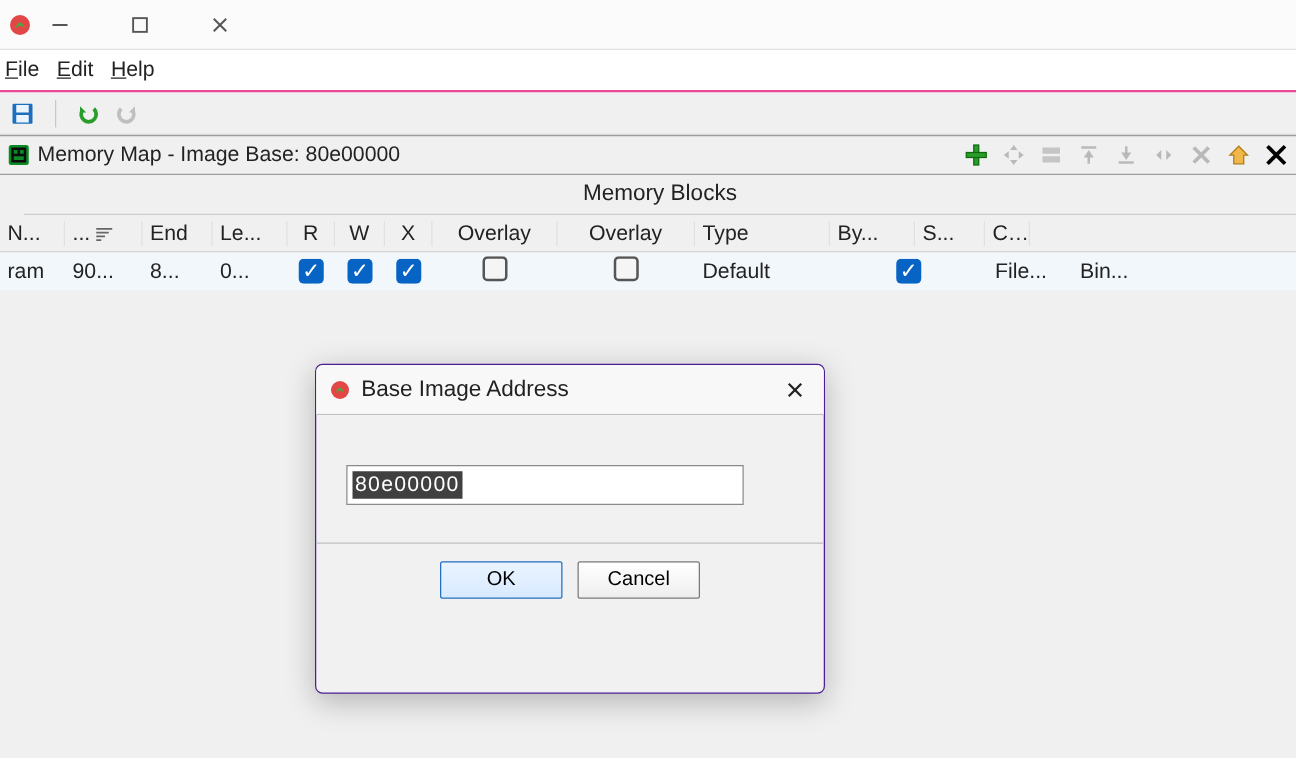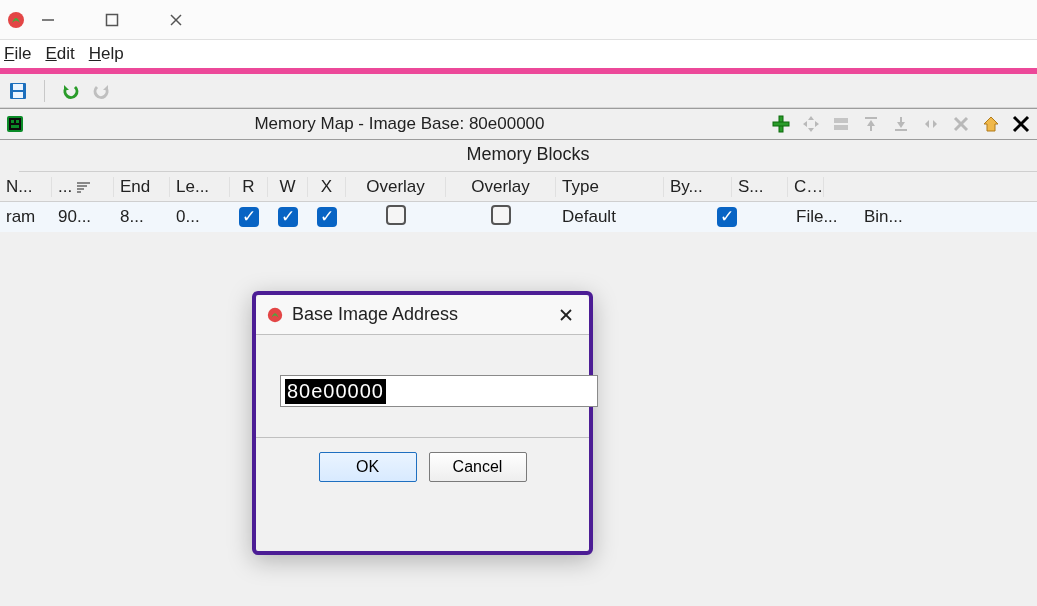--- a/index.html
+++ b/index.html
@@ -4,30 +4,30 @@
 <style>
   * { box-sizing: border-box; font-family: "Segoe UI", Tahoma, sans-serif; }
   body { margin: 0; padding: 0; width: 1037px; height: 606px; background: #f0f0f0; overflow: hidden; position: relative; }
 
   .titlebar { height: 40px; background: #fbfbfb; display: flex; align-items: center; padding-left: 6px; border-bottom: 1px solid #e0e0e0; }
   .titlebar .app-icon { width: 20px; height: 20px; margin-right: 8px; }
   .titlebar-title { font-size: 17px; color: #5a5a5a; flex: 1; }
   .win-controls { display: flex; align-items: center; gap: 36px; padding-right: 24px; }
   .win-btn { width: 28px; height: 28px; display: flex; align-items: center; justify-content: center; color: #5d5d5d; }
 
-  .menubar { height: 34px; background: #ffffff; display: flex; align-items: center; padding-left: 4px; gap: 14px; border-bottom: 6px solid #ec4899; }
+  .menubar { height: 34px; background: #ffffff; display: flex; align-items: center; padding-left: 4px; gap: 14px; border-bottom: 2px solid #ec4899; }
   .menubar span { font-size: 17px; color: #222; }
   .mnemonic { text-decoration: underline; }
 
   .toolbar { height: 34px; background: #f0f0f0; display: flex; align-items: center; padding-left: 8px; gap: 10px; border-bottom: 1px solid #d6d6d6; }
   .toolbar .separator { width: 1px; height: 22px; background: #c8c8c8; margin: 0 6px; }
 
   .header-row { height: 32px; background: #f0f0f0; border-top: 1px solid #9c9c9c; border-bottom: 1px solid #9c9c9c; display: flex; align-items: center; padding-left: 6px; }
   .header-icon { width: 18px; height: 18px; margin-right: 6px; }
-  .header-title { font-size: 17px; color: #222; flex: 1; text-align: center; }
+  .header-title { font-size: 17px; color: #222; flex: 1; }
   .header-actions { display: flex; align-items: center; gap: 6px; padding-right: 4px; }
   .hbtn { width: 24px; height: 24px; display:flex; align-items:center; justify-content:center; }
 
   .section-title { text-align: center; font-size: 18px; color: #222; padding: 4px 0 6px; background: #f0f0f0; border-bottom: 1px solid #cfcfcf; margin-left: 19px; }
 
   .table { background: #f0f0f0; }
   .thead, .trow { display: flex; align-items: center; height: 30px; font-size: 17px; }
   .thead { border-bottom: 1px solid #cfcfcf; color: #111; }
   .thead .cell { border-right: 1px solid #e0e0e0; }
   .trow { background: #f2f7fc; }
@@ -44,27 +44,27 @@
   .c-type { width: 108px; }
   .c-init { width: 126px; text-align:center;}
   .c-by   { width: 68px; }
   .c-src  { width: 56px; }
   .c-c    { width: 36px; }
 
   .chk { display:inline-flex; width:20px; height:20px; border-radius:4px; align-items:center; justify-content:center; }
   .chk.checked { background:#0864c4; color:#fff; }
   .chk.unchecked { border:2px solid #555; background:#f5f5f5; }
 
-  .dialog-backdrop { position:absolute; left:252px; top:291px; width:341px; height:264px; box-shadow: 0 6px 24px rgba(0,0,0,.25); border:4px solid #4c1d95; border-radius:6px; background:#f1f1f1; }
+  .dialog-backdrop { position:absolute; left:252px; top:291px; width:408px; height:264px; box-shadow: 0 6px 24px rgba(0,0,0,.25); border:1px solid #4c1d95; border-radius:6px; background:#f1f1f1; }
   .dlg-title { height:40px; display:flex; align-items:center; padding:0 10px; border-bottom:1px solid #c0c0c0; border-radius:6px 6px 0 0; background:#f8f8f8;}
   .dlg-title-text { font-size:18px; color:#222; flex:1; margin-left:8px;}
   .dlg-close { width:26px; height:26px; display:flex;align-items:center;justify-content:center;}
   .dlg-body { padding: 40px 24px 30px; border-bottom:1px solid #c0c0c0;}
   .dlg-input { width: 318px; height: 32px; background:#fff; border:1px solid #8a8a8a; display:flex; align-items:center; padding:0 4px; }
-  .dlg-input span { background:#000000; color:#fff; font-size:20px; padding:1px 2px; letter-spacing:1px;}
+  .dlg-input span { background:#404040; color:#fff; font-size:17px; padding:1px 2px; letter-spacing:1px;}
   .dlg-footer { display:flex; justify-content:center; gap:12px; padding:14px 0; }
   .dlg-btn { width:98px; height:30px; border:1px solid #7a7a7a; background:linear-gradient(#fff,#eee); font-size:16px; display:flex; align-items:center; justify-content:center; border-radius:2px;}
   .dlg-btn.primary { border:1.5px solid #1e6fc0; background:linear-gradient(#eaf4ff,#d8eaff);text-align:right; }
 
   svg { display:block; }
 </style>
 </head>
 <body>
 
 <div class="titlebar">

